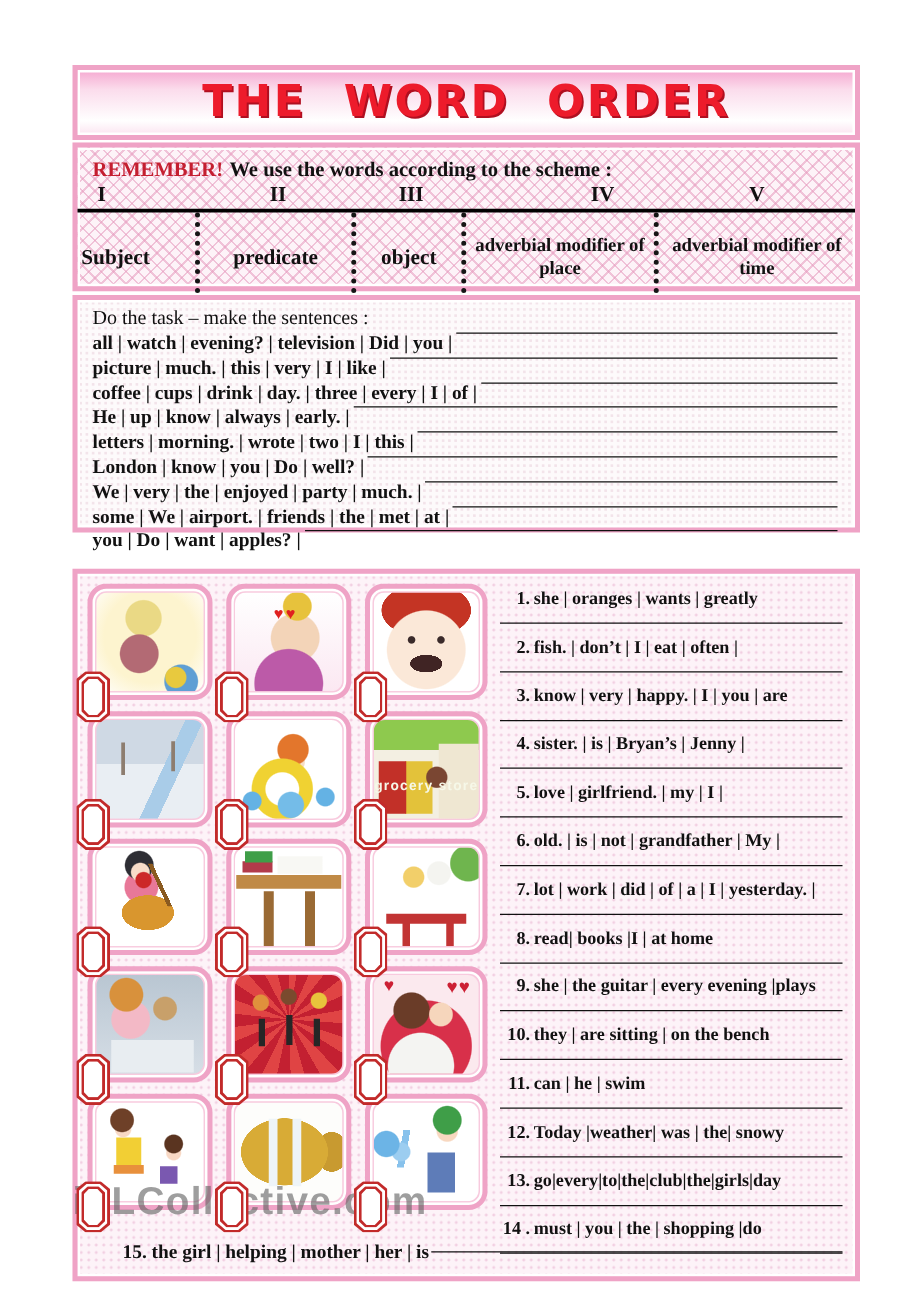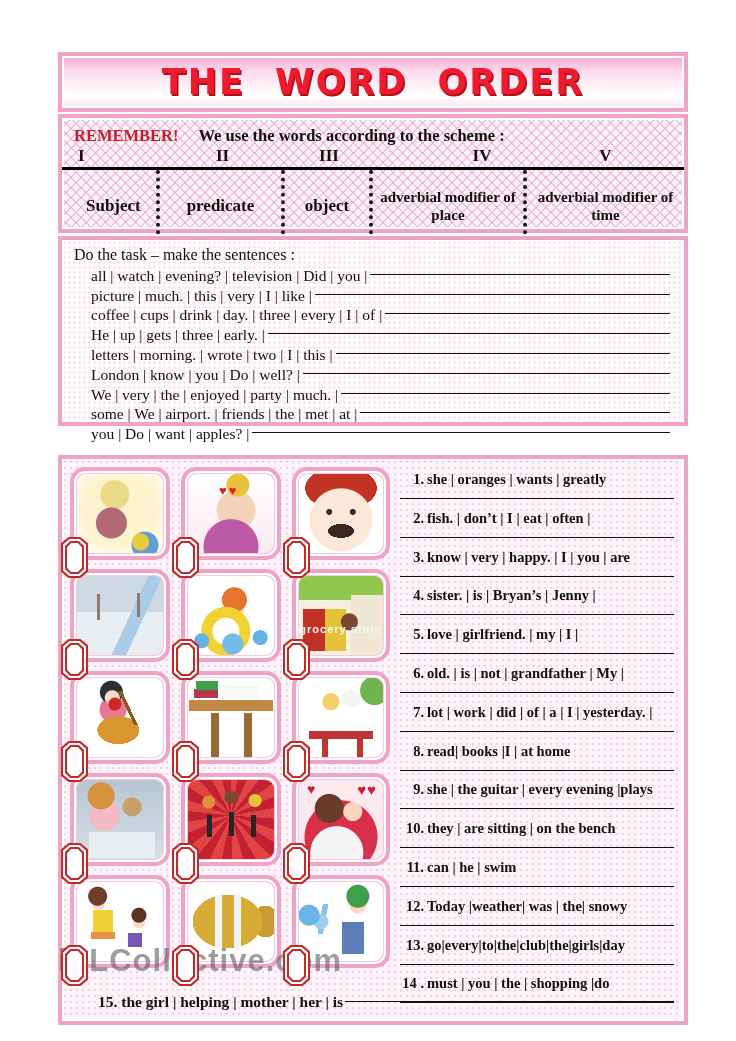--- a/index.html
+++ b/index.html
@@ -16,39 +16,39 @@
          color:#ed1b2b;letter-spacing:2px;word-spacing:16px;
          text-shadow:1.5px 1.5px 0 #b00f20;}
 
   
   .scheme-panel{top:114px;height:119px;
     background-color:#fdf3f8;
     background-image:
       repeating-linear-gradient(45deg,rgba(230,155,190,.55) 0 1.4px,transparent 1.4px 7px),
       repeating-linear-gradient(-45deg,rgba(230,155,190,.55) 0 1.4px,transparent 1.4px 7px);}
   .remember-line{padding:8px 10px 0 12px;font-size:16.5px;font-weight:bold;}
-  .remember{color:#c41f30;margin-right:20px;}
+  .remember{color:#c41f30;margin-right:5px;}
   .numeral-row,.label-row{display:grid;grid-template-columns:98px 125px 88px 154px auto;}
   .numeral-row{font-size:17px;font-weight:bold;border-bottom:3px solid #000;padding-bottom:1px;}
   .numeral-row .cell{text-align:center;}
   .numeral-row .n1{text-align:left;padding-left:16px;}
   .numeral-row .n4{padding-left:64px;}
   .label-row{height:72px;}
   .label-row .cell{display:flex;align-items:center;justify-content:center;text-align:center;
                    font-weight:bold;font-size:17px;line-height:1.2;}
   .label-row .cell.small{font-size:15px;padding:0 6px;}
-  .label-row .l1{justify-content:flex-start;padding-left:24px;}
+  .label-row .l1{justify-content:flex-start;padding-left:3px;}
   .label-row .dot{border-right:4px dotted #151515;}
 
   
   .task-panel{top:236px;height:190px;background-color:#fdfafb;
     background-image:radial-gradient(rgba(225,190,205,.38) 1px,transparent 1.1px);
     background-size:5px 5px;padding:6px 12px 0 12px;}
   .task-head{font-size:16px;margin-bottom:2px;}
-  .task-line{display:flex;align-items:center;font-weight:normal;font-size:15.5px;height:19.8px;margin-left:17px;}
+  .task-line{display:flex;align-items:flex-start;font-weight:bold;font-size:15.5px;height:19.8px;}
   .task-line .blank{flex:1;border-bottom:1.8px solid #111;margin:0 2px 3px 3px;}
 
   
   .grid-panel{top:455px;height:570px;background-color:#fdf3f8;
     background-image:radial-gradient(#f2cfe2 1.1px,transparent 1.25px);
     background-size:6px 6px;}
 
   .cards{position:absolute;left:8px;top:8px;width:330px;display:grid;
          grid-template-columns:100px 100px 98px;grid-auto-rows:93px;gap:9px 11px;}
   .card{position:relative;background:#fff;border:4px solid #efa3c6;border-radius:15px;
@@ -229,21 +229,21 @@
       </div>
     <div class="task-line">
         <span>picture | much. | this | very | I | like |</span>
         <span class="blank"></span>
       </div>
     <div class="task-line">
         <span>coffee | cups | drink | day. | three | every | I | of |</span>
         <span class="blank"></span>
       </div>
     <div class="task-line">
-        <span>He | up | gets | three | early. |</span>
+        <span>He | up | know | always | early. |</span>
         <span class="blank"></span>
       </div>
     <div class="task-line">
         <span>letters | morning. | wrote | two | I | this |</span>
         <span class="blank"></span>
       </div>
     <div class="task-line">
         <span>London | know | you | Do | well? |</span>
         <span class="blank"></span>
       </div>

